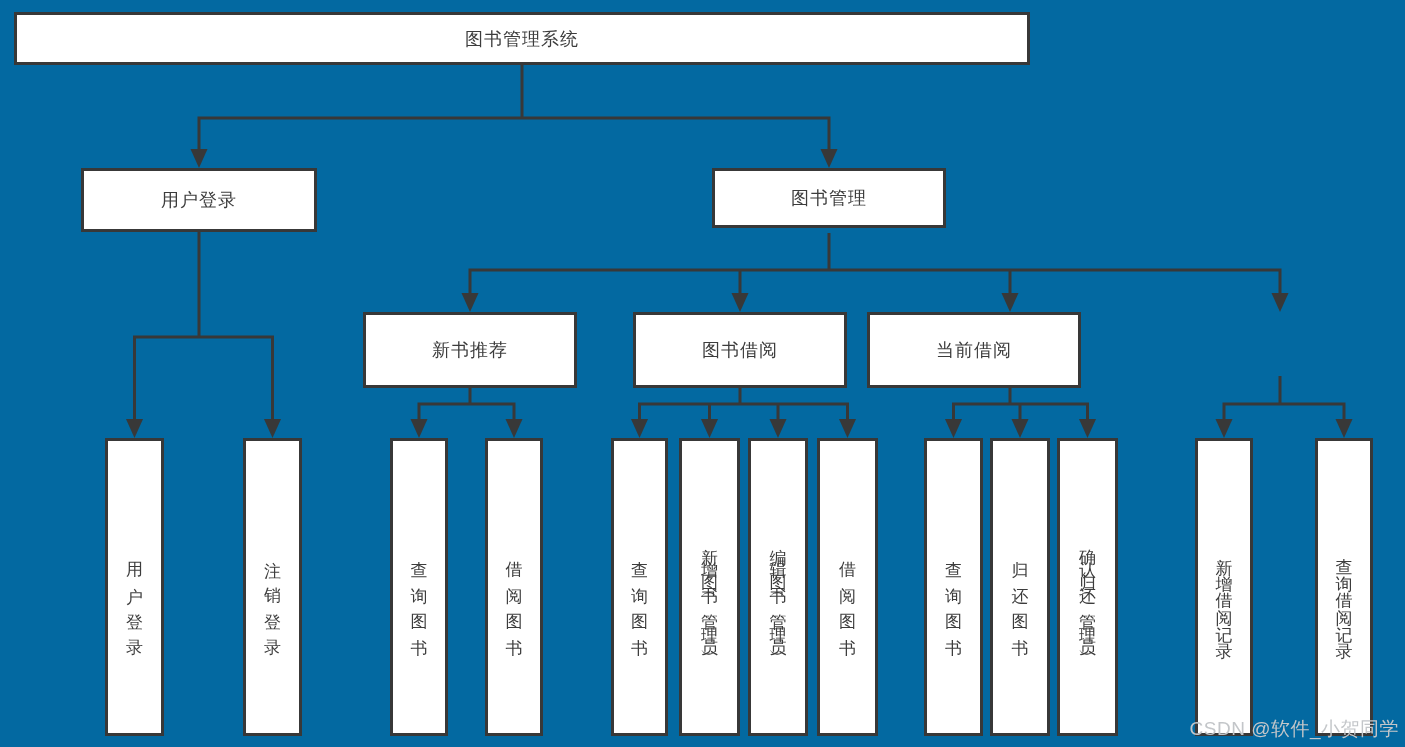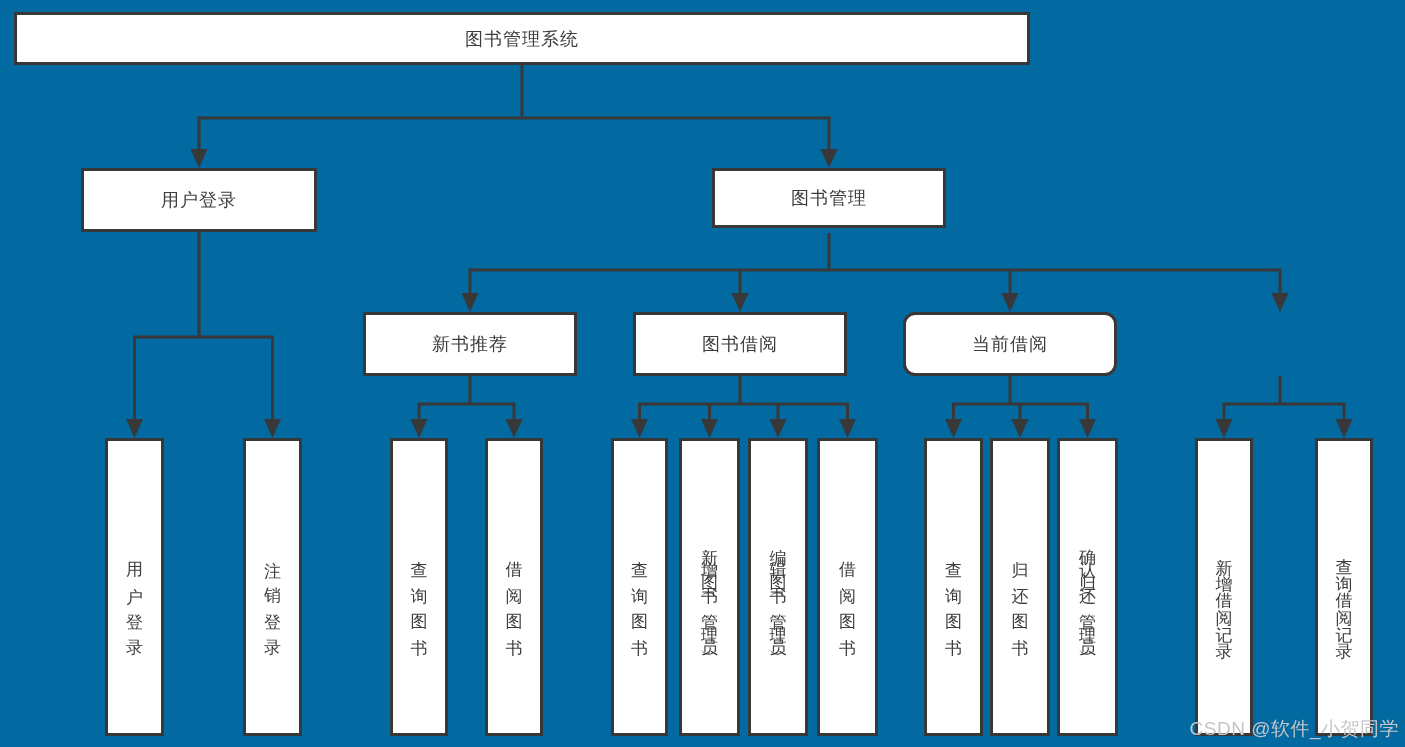--- a/index.html
+++ b/index.html
@@ -26,24 +26,24 @@
     align-items: center;
     justify-content: center;
     color: #3c3c3c;
     font-size: 18px;
     letter-spacing: 1px;
     z-index: 2;
   }
   .root  { left: 14px;  top: 12px;  width: 1016px; height: 53px; }
   .lv2-a { left: 81px;  top: 168px; width: 236px;  height: 64px; }
   .lv2-b { left: 712px; top: 168px; width: 234px;  height: 60px; }
-  .lv3   { top: 312px; width: 214px; height: 64px; }
+  .lv3   { top: 312px; width: 214px; height: 76px; }
   .lv3-a { left: 363px; }
   .lv3-b { left: 633px; font-family: Liberation Mono, monospace; }
-  .lv3-c { left: 903px; border-radius: 12px; }
+  .lv3-c { left: 867px; }
   .lv3-d { left: 1173px; }
   .leaf {
     position: absolute;
     top: 438px;
     height: 298px;
     box-sizing: border-box;
     border: 3px solid #383838;
     background: #ffffff;
     display: flex;
     align-items: center;

